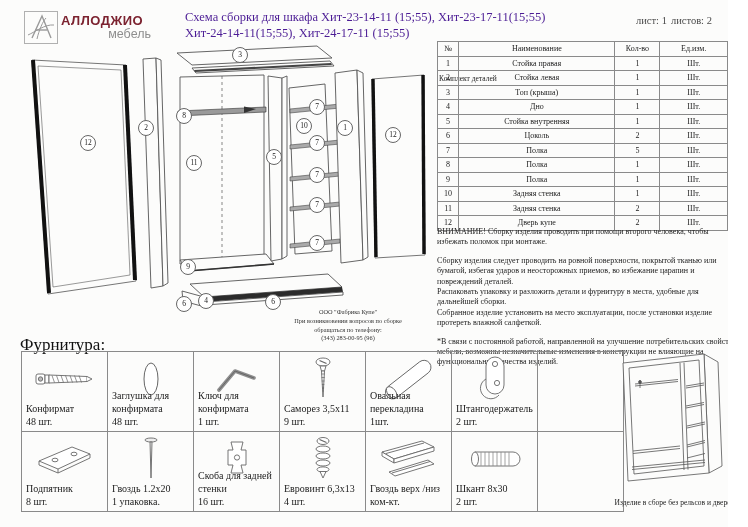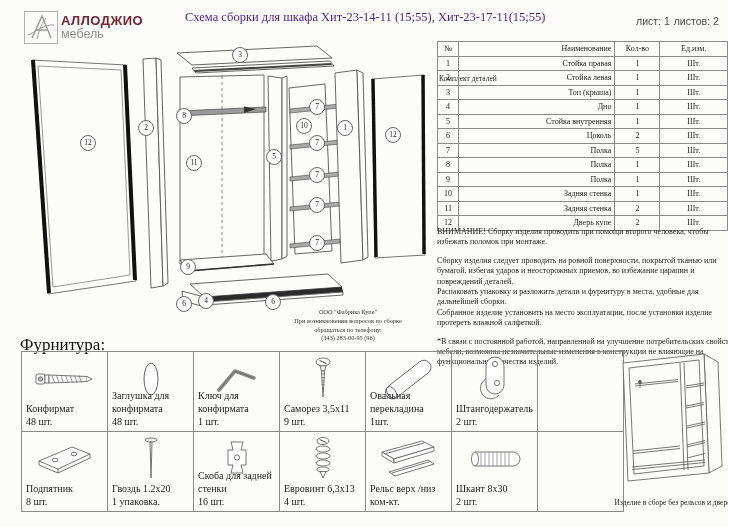--- a/index.html
+++ b/index.html
@@ -2,31 +2,31 @@
 <html><head>
 <meta charset="utf-8">
 <style>
   html,body{margin:0;padding:0;}
   .page{position:relative;width:728px;height:527px;background:#fcfcfb;overflow:hidden;
         font-family:"Liberation Serif",serif;color:#1c1c1c;}
   
   .logo-box{position:absolute;left:24px;top:11px;width:32px;height:31px;border:1px solid #b0b0b0;background:#fcfcfb;}
   .brand{position:absolute;left:61px;top:13px;width:98px;font-family:"Liberation Sans",sans-serif;}
   .brand-name{font-size:13px;font-weight:bold;letter-spacing:0.5px;color:#7c2330;}
-  .brand-sub{font-size:12.5px;color:#8e8e8e;padding-right:8px;margin-top:-1px;}
+  .brand-sub{font-size:12.5px;color:#8e8e8e;text-align:right;padding-right:8px;margin-top:-1px;}
   .doc-title{position:absolute;left:185px;top:9px;font-size:12.5px;line-height:1.3;color:#4c1d95;}
   .sheet-info{position:absolute;left:636px;top:15px;display:flex;gap:4px;
-        font-family:Liberation Sans, sans-serif;font-size:10.5px;color:#4a4a4a;}
+        font-family:Liberation Serif, serif;font-size:10.5px;color:#4a4a4a;}
   
   .tbl-caption{position:absolute;left:439px;top:30px;font-size:7.5px;color:#222;margin-top:44px;}
   table.parts{position:absolute;left:437px;top:41px;border-collapse:collapse;table-layout:fixed;
         font-size:8px;color:#222;}
   table.parts th,table.parts td{border:1px solid #8a8a8a;padding:1px 3px;height:11.5px;
         font-weight:normal;text-align:center;overflow:hidden;white-space:nowrap;}
-  table.parts td.nm,table.parts th.nm{text-align:right;}
+  table.parts td.nm,table.parts th.nm{text-align:center;}
   
   .notes{position:absolute;left:437px;top:227px;width:309px;font-size:8px;line-height:1.3;color:#222;}
   .notes p{margin:0 10px 8px 0;white-space:pre-line;}
   
   .diagram{position:absolute;left:8px;top:45px;width:430px;height:300px;}
   .co{position:absolute;width:14px;height:14px;border:1px solid #666;border-radius:50%;
         background:#fff;font-size:7.5px;line-height:14px;text-align:center;color:#222;}
   .factory{position:absolute;left:281px;top:308px;width:134px;text-align:center;
         font-size:6.3px;line-height:1.4;color:#333;}
   
@@ -55,20 +55,21 @@
         <path d="M12 27 C14 18 18 9 21 6" stroke-width="1"></path>
       </g>
     </svg>
   </div>
   <div class="brand">
     <div class="brand-name">АЛЛОДЖИО</div>
     <div class="brand-sub">мебель</div>
   </div>
   <div class="doc-title">
     <div>Схема сборки для шкафа Хит-23-14-11 (15;55), Хит-23-17-11(15;55)</div>
+    <div>Хит-24-14-11(15;55), Хит-24-17-11 (15;55)</div>
   </div>
   <div class="sheet-info">
     <span>лист: 1</span>
     <span>листов: 2</span>
   </div>
 
   <div class="tbl-caption">Комплект деталей</div>
   <table class="parts">
     <colgroup>
         <col style="width:22px">
@@ -432,21 +433,21 @@
             <polygon points="6,16 46,5 58,11 18,23"></polygon>
             <polyline points="10,17.5 48,7" fill="none"></polyline>
             <polygon points="6,16 6,20 18,27 18,23"></polygon>
             <polygon points="58,11 58,15 18,27 18,23"></polygon>
             <polygon points="13,36 52,24 58,28 19,40"></polygon>
             <polyline points="16,37 54,25.5" fill="none"></polyline>
           </g>
                 </svg>
         </div>
         <div class="hw-label">
-                <div>Рельс верх /низ</div>
+                <div>Гвоздь верх /низ</div>
                 <div>ком-кт.</div>
               </div>
       </div>
           </td>
       <td>
             <div class="hw-cell">
         <div class="hw-icon">
           <svg width="58" height="30" viewBox="0 0 58 30">
                   <g stroke="#666" fill="#fff" stroke-width="0.9">
             <path d="M9 8 L47 8 A7 7 0 0 1 47 22 L9 22 Z"></path>

